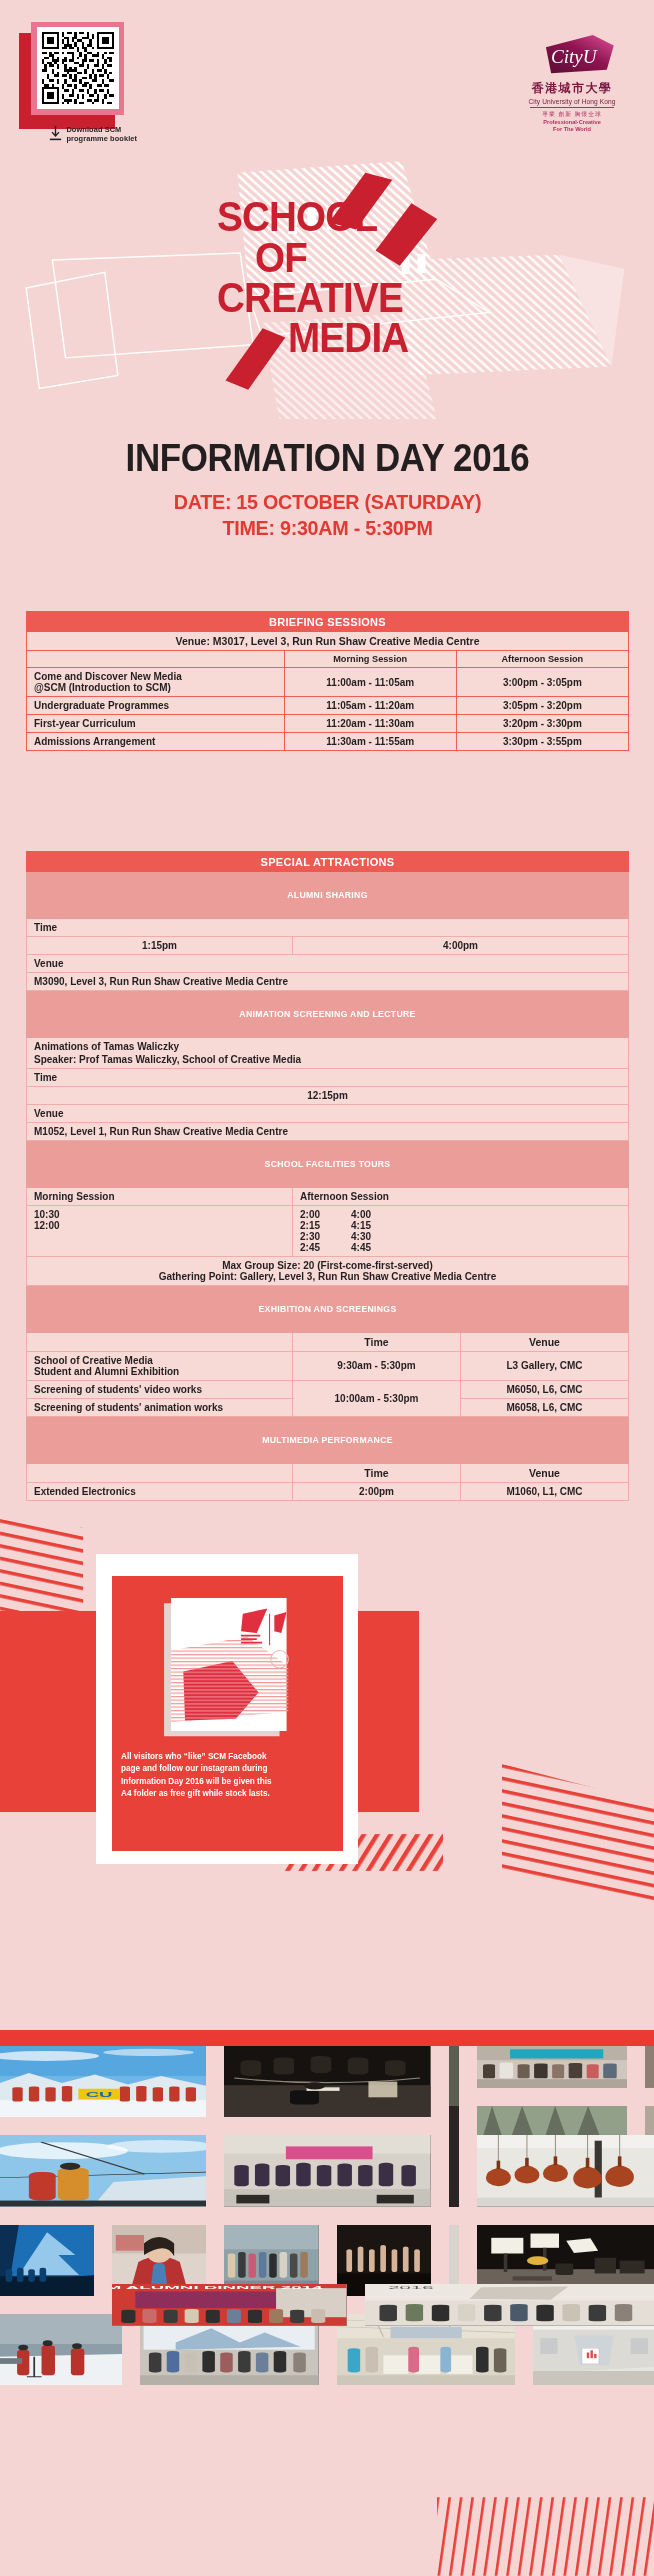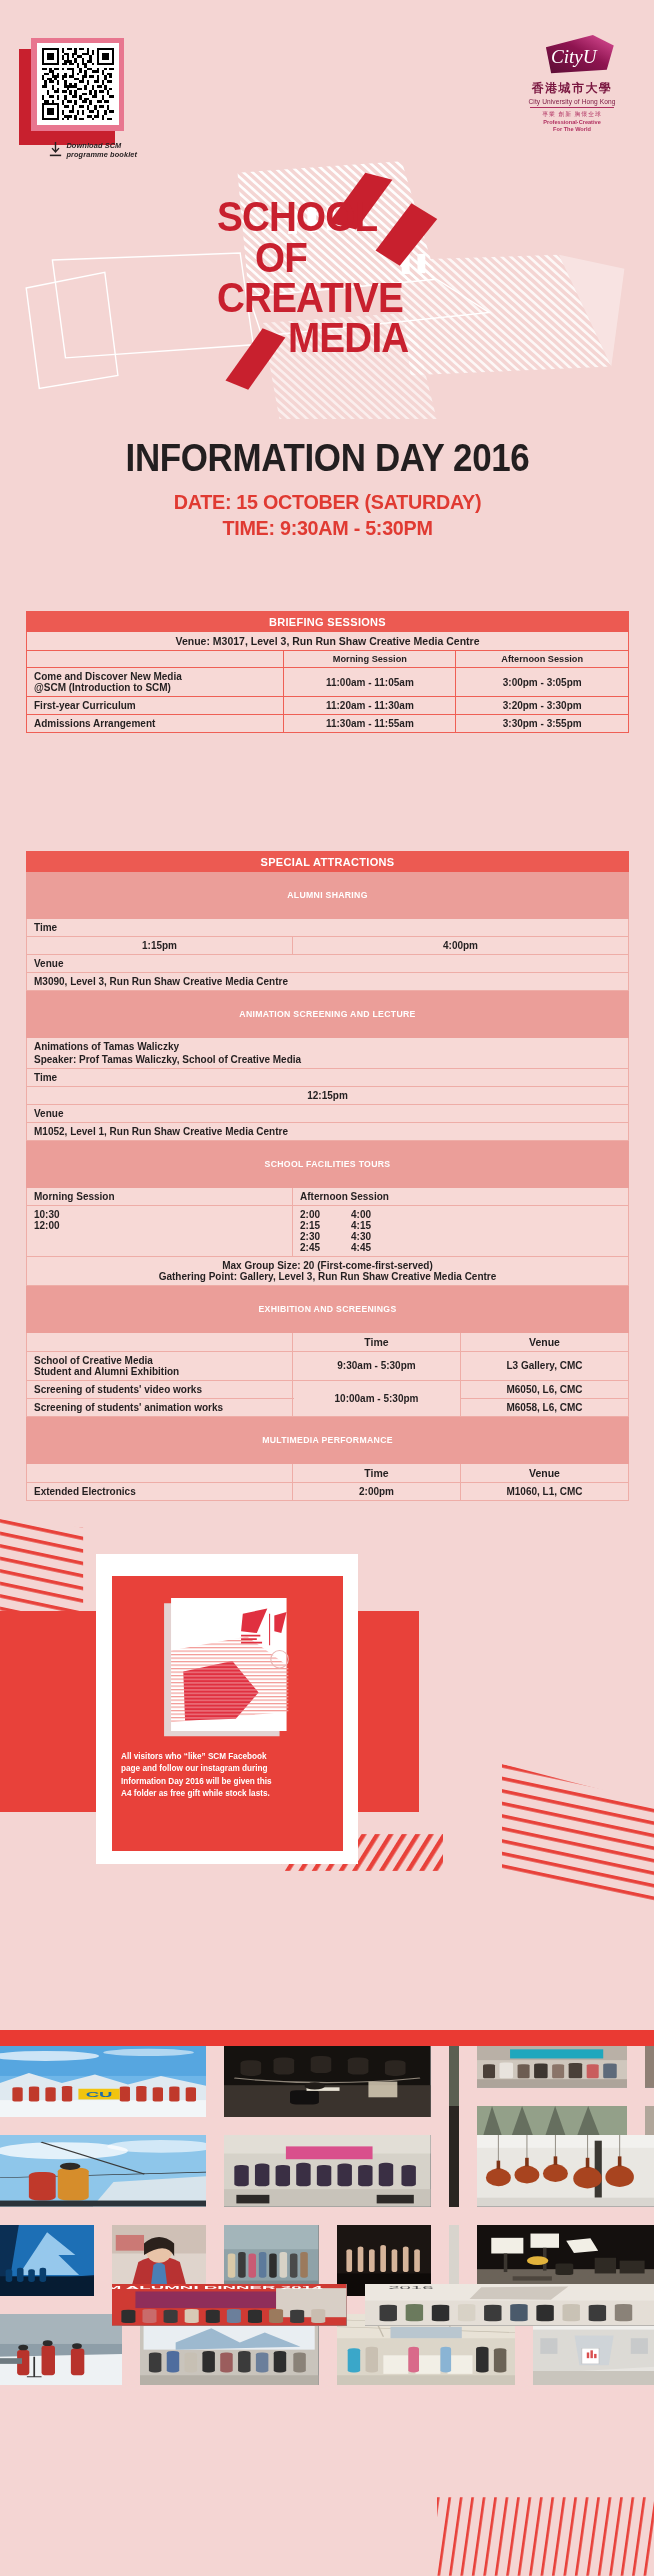--- a/index.html
+++ b/index.html
@@ -5,21 +5,21 @@
   html,body{margin:0;padding:0;}
   body{
     width:655px;height:2576px;
     background:#f4d5d3;
     font-family:"Liberation Sans",sans-serif;
     overflow:hidden;position:relative;
   }
   .page{position:relative;width:655px;height:2576px;overflow:hidden;background:#f4d5d3;}
 
   
-  .qr-wrap{position:absolute;left:26px;top:38px;width:114px;height:114px;font-style:italic;}
+  .qr-wrap{position:absolute;left:26px;top:22px;width:114px;height:114px;}
   .qr-shadow{position:absolute;left:-7px;top:10.5px;width:96px;height:96px;background:#c8202e;}
   .qr-frame{position:absolute;left:5.2px;top:0px;width:93px;height:93px;background:#e8768f;padding:0;}
   .qr-inner{position:absolute;left:10.5px;top:5.2px;width:82px;height:82px;background:#fff;
             display:block;}
   .qr-code{position:absolute;left:5.2px;top:5.2px;width:72px;height:72px;}
   .qr-cap{position:absolute;left:23px;top:103px;display:flex;align-items:center;gap:4.4px;}
   .dl-icon{width:13px;height:15.7px;flex:0 0 auto;}
   .qr-cap-text{font-size:7.4px;font-weight:bold;color:#231f20;line-height:1.25;letter-spacing:0.1px;}
 
   
@@ -355,20 +355,25 @@
     </tr>
     <tr>
       <td>
         <div>Come and Discover New Media</div>
         <div>@SCM (Introduction to SCM)</div>
       </td>
       <td class="ctr">11:00am - 11:05am</td>
       <td class="ctr">3:00pm - 3:05pm</td>
     </tr>
     <tr>
+      <td>Undergraduate Programmes</td>
+      <td class="ctr">11:05am - 11:20am</td>
+      <td class="ctr">3:05pm - 3:20pm</td>
+    </tr>
+    <tr>
       <td>First-year Curriculum</td>
       <td class="ctr">11:20am - 11:30am</td>
       <td class="ctr">3:20pm - 3:30pm</td>
     </tr>
     <tr>
       <td>Admissions Arrangement</td>
       <td class="ctr">11:30am - 11:55am</td>
       <td class="ctr">3:30pm - 3:55pm</td>
     </tr>
   </tbody>

